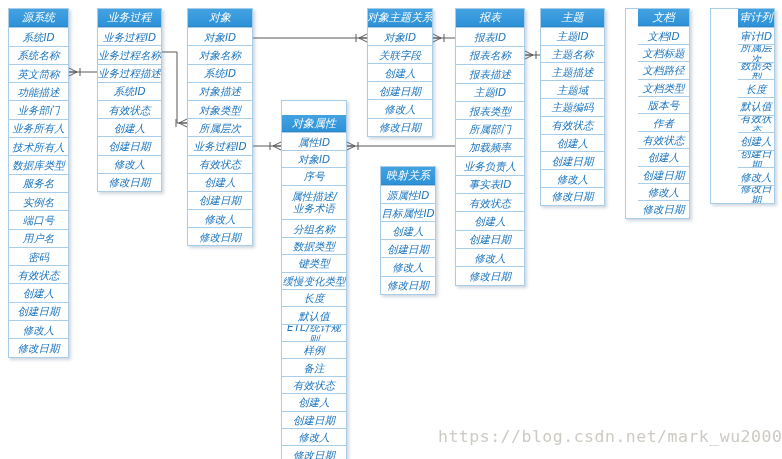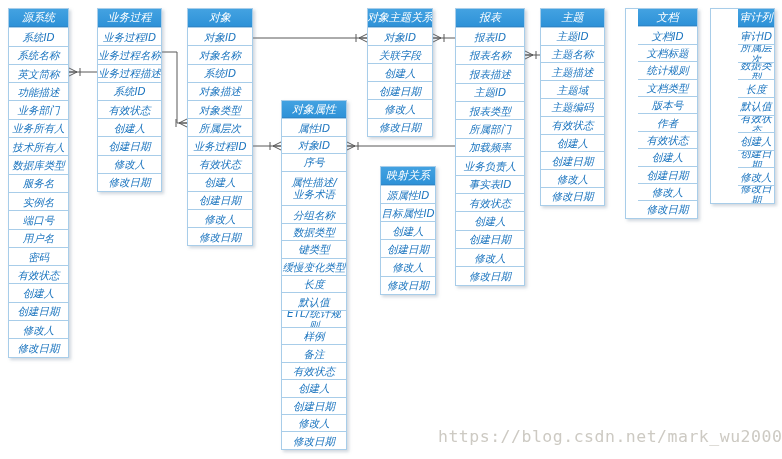--- a/index.html
+++ b/index.html
@@ -157,21 +157,21 @@
       <div class="ent-row" style="height: 18.2px;">对象类型</div>
       <div class="ent-row" style="height: 18.2px;">所属层次</div>
       <div class="ent-row" style="height: 18.2px;">业务过程ID</div>
       <div class="ent-row" style="height: 18.2px;">有效状态</div>
       <div class="ent-row" style="height: 18.2px;">创建人</div>
       <div class="ent-row" style="height: 18.2px;">创建日期</div>
       <div class="ent-row" style="height: 18.2px;">修改人</div>
       <div class="ent-row" style="height: 18.2px;">修改日期</div>
     </div>
     <div class="entity" style="left: 281px; top: 100px; width: 66px;">
-      <div class="ent-header" style="height: 17.4px;">对象属性</div>
+      <div class="ent-header" style="height: 17.4px; margin-top: 14px;">对象属性</div>
       <div class="ent-row" style="height: 17.4px;">属性ID</div>
       <div class="ent-row" style="height: 17.4px;">对象ID</div>
       <div class="ent-row" style="height: 17.4px;">序号</div>
       <div class="ent-row" style="height: 34.8px;">属性描述/
 业务术语</div>
       <div class="ent-row" style="height: 17.4px;">分组名称</div>
       <div class="ent-row" style="height: 17.4px;">数据类型</div>
       <div class="ent-row" style="height: 17.4px;">键类型</div>
       <div class="ent-row" style="height: 17.4px;">缓慢变化类型</div>
       <div class="ent-row" style="height: 17.4px;">长度</div>
@@ -226,25 +226,25 @@
       <div class="ent-row" style="height: 17.8px;">主题名称</div>
       <div class="ent-row" style="height: 17.8px;">主题描述</div>
       <div class="ent-row" style="height: 17.8px;">主题域</div>
       <div class="ent-row" style="height: 17.8px;">主题编码</div>
       <div class="ent-row" style="height: 17.8px;">有效状态</div>
       <div class="ent-row" style="height: 17.8px;">创建人</div>
       <div class="ent-row" style="height: 17.8px;">创建日期</div>
       <div class="ent-row" style="height: 17.8px;">修改人</div>
       <div class="ent-row" style="height: 17.8px;">修改日期</div>
     </div>
-    <div class="entity" style="left: 625px; top: 8px; width: 73px; padding-left: 12px;">
+    <div class="entity" style="left: 625px; top: 8px; width: 65px; padding-left: 12px;">
       <div class="ent-header" style="height: 17.4px;">文档</div>
       <div class="ent-row" style="height: 17.4px;">文档ID</div>
       <div class="ent-row" style="height: 17.4px;">文档标题</div>
-      <div class="ent-row" style="height: 17.4px;">统计规则</div>
+      <div class="ent-row" style="height: 17.4px;">文档路径</div>
       <div class="ent-row" style="height: 17.4px;">文档类型</div>
       <div class="ent-row" style="height: 17.4px;">版本号</div>
       <div class="ent-row" style="height: 17.4px;">作者</div>
       <div class="ent-row" style="height: 17.4px;">有效状态</div>
       <div class="ent-row" style="height: 17.4px;">创建人</div>
       <div class="ent-row" style="height: 17.4px;">创建日期</div>
       <div class="ent-row" style="height: 17.4px;">修改人</div>
       <div class="ent-row" style="height: 17.4px;">修改日期</div>
     </div>
     <div class="entity" style="left: 710px; top: 8px; width: 65px; padding-left: 27px;">

